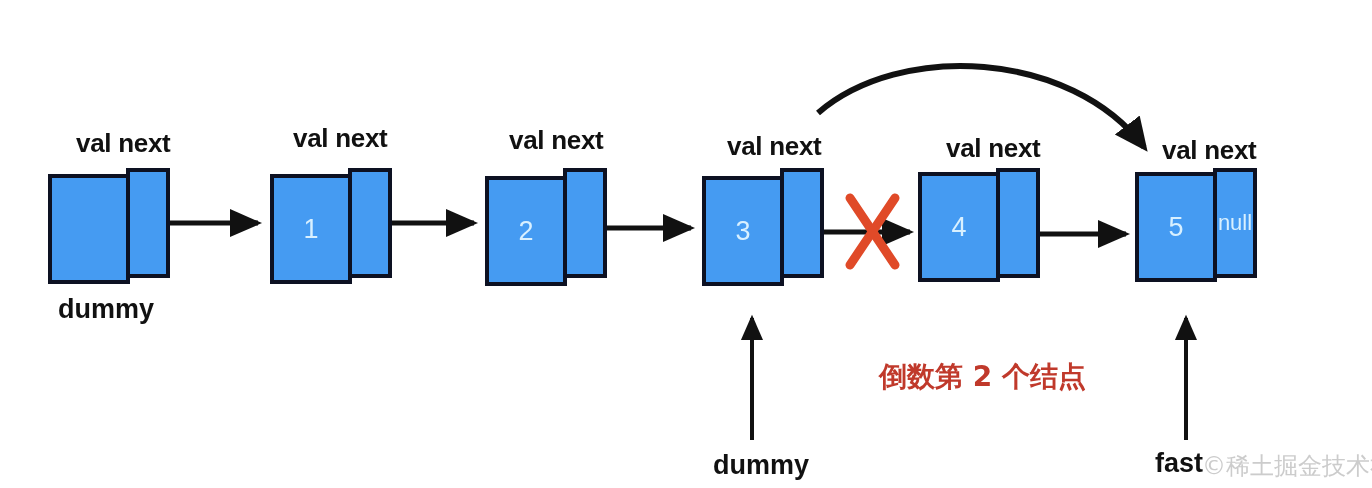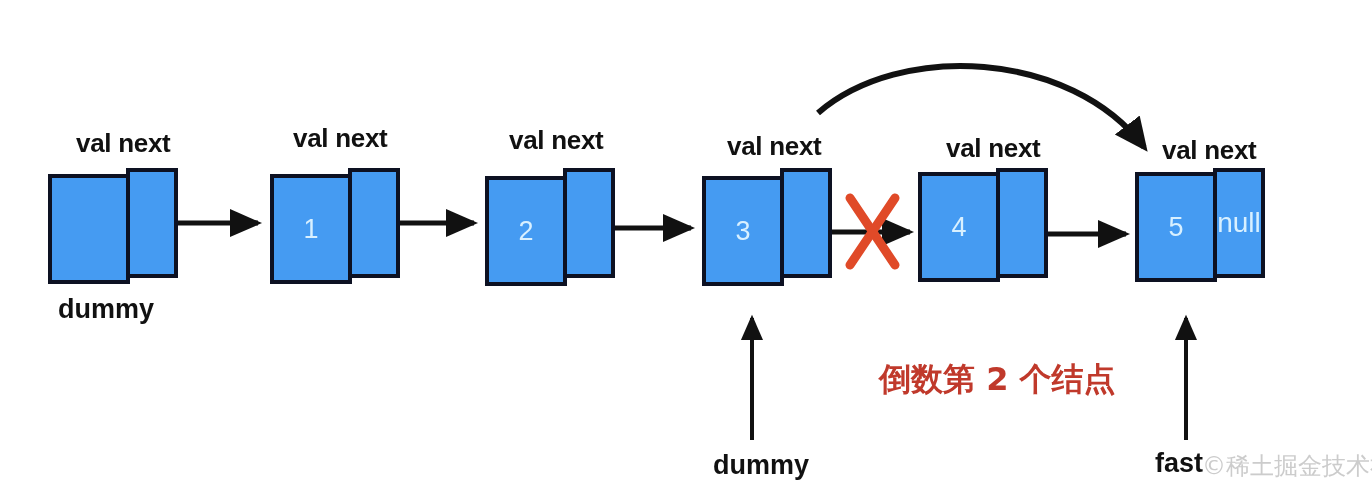--- a/index.html
+++ b/index.html
@@ -39,23 +39,23 @@
     color: #d8f0ff;
     font-weight: 400;
     font-family: "Liberation Sans", sans-serif;
   }
   .cell-val {
     width: 82px;
     height: 110px;
     font-size: 27px;
   }
   .cell-next {
-    width: 52px;
+    width: 44px;
     height: 110px;
-    font-size: 28px;
+    font-size: 22px;
     margin-left: -4px;
   }
   .node-header {
     position: absolute;
     font-size: 26px;
     font-weight: bold;
     color: #111111;
     white-space: nowrap;
     letter-spacing: -0.3px;
     font-family: Liberation Sans, sans-serif;
@@ -63,21 +63,21 @@
   .caption {
     position: absolute;
     font-size: 27px;
     font-weight: bold;
     color: #111111;
     white-space: nowrap;
     font-family: "Liberation Sans", sans-serif;
   }
   .cn-note {
     position: absolute;
-    font-size: 32px;
+    font-size: 28px;
     font-weight: bold;
     color: #C0392B;
     white-space: nowrap;
     font-family: "DejaVu Sans", sans-serif;
     text-align: center;
   }
   .watermark {
     position: absolute;
     font-size: 24px;
     color: #cccccc;

